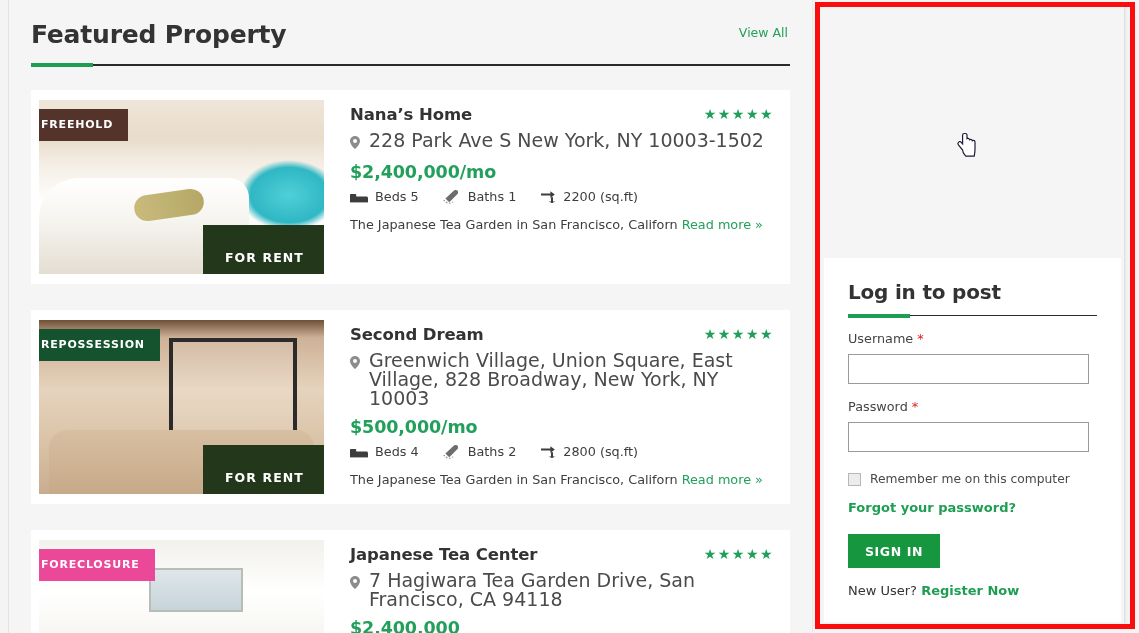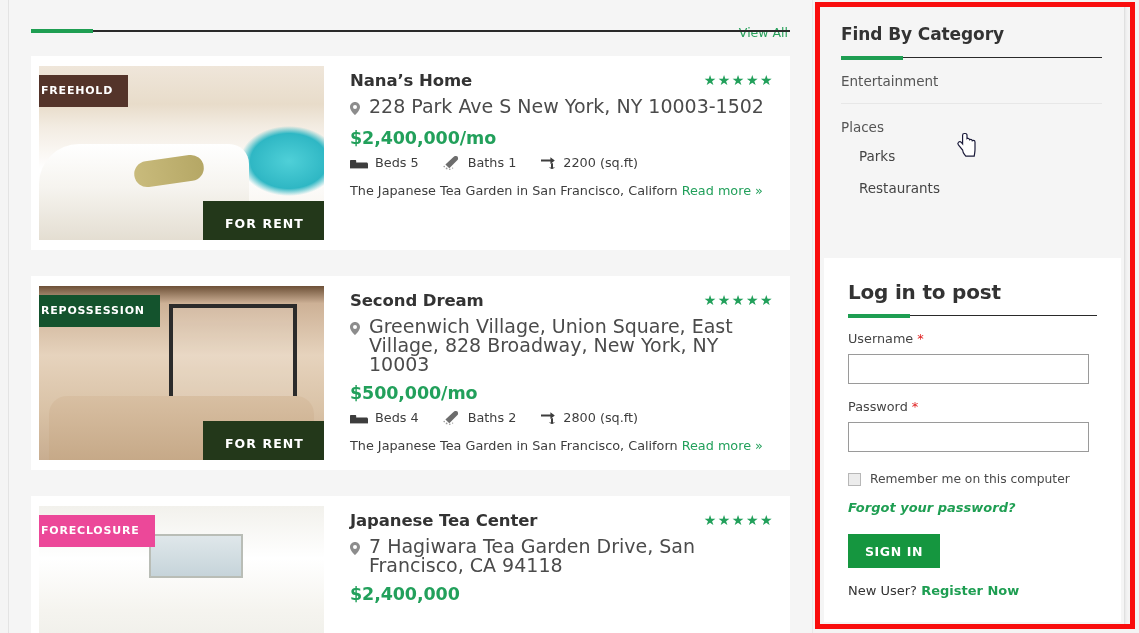--- a/index.html
+++ b/index.html
@@ -108,21 +108,21 @@
   .ribbon.green::after { border-width: 13px 14px 0 0; border-top-color: #2c4d2d;
     border-right-color: transparent; }
   .ribbon.sage { background: #ec4899; }
   .ribbon.sage::after { border-width: 13px 14px 0 0; border-top-color: #4e6a45;
     border-right-color: transparent; }
 
   .status-tag {
     position: absolute; right: 0; bottom: 0; z-index: 4;
     background: #23381a; color: #ffffff;
     font-size: 12.5px; font-weight: bold; letter-spacing: 1.1px;
-    padding: 15px 20px 9px 22px; line-height: 15px;
+    padding: 25px 20px 9px 22px; line-height: 15px;
   }
 
   .card-body { flex: 1; padding: 14px 16px 0 26px; position: relative; }
   .listing-title {
     font-size: 16.5px; font-weight: bold; color: #333333; line-height: 22px;
     letter-spacing: -0.1px;
   }
   .stars {
     position: absolute; right: 16px; top: 15px;
     color: #22a05b; font-size: 14px; letter-spacing: 1.5px; line-height: 18px;
@@ -194,21 +194,21 @@
     padding: 0 6px; color: #222;
   }
   .remember-row { display: flex; align-items: center; margin-top: 19px; }
   .cb {
     width: 13px; height: 13px; border: 1px solid #b7b7b7; background: #ececec;
     margin-right: 9px; flex: 0 0 13px;
   }
   .remember-label { font-size: 12.3px; color: #4a4a4a; line-height: 16px; }
   .forgot {
     display: inline-block; margin-top: 13px;
-    font-size: 13px; font-weight: bold; color: #1e9e52; text-decoration: none; font-style: italic;
+    font-size: 13px; font-weight: bold; color: #1e9e52; text-decoration: none;
   }
   #signin-btn {
     display: block; margin-top: 18px; width: 92px; height: 34px;
     background: #15963f; border: none; color: #ffffff;
     font-family: "DejaVu Sans", "Liberation Sans", sans-serif;
     font-size: 12.5px; font-weight: bold; letter-spacing: 0.6px; cursor: pointer;
   }
   .newuser { font-size: 13px; color: #333333; margin-top: 14px; line-height: 18px; }
   .newuser .reg { color: #1e9e52; font-weight: bold; text-decoration: none; }
 
@@ -221,20 +221,21 @@
   #cursor { position: absolute; left: 956px; top: 132px; z-index: 40; }
 </style>
 </head>
 <body>
 
 <div id="page">
 
   <div id="main-col">
 
     <div class="section-head">
+      <div id="page-title">Featured Property</div>
       <a id="view-all" href="#">View All</a>
     </div>
     <div class="head-rule"></div>
 
     <div id="cards">
 
       <div class="card">
         <div class="card-thumb">
           <div class="thumb-img img1"></div>
           <div class="ribbon brown">FREEHOLD</div>
@@ -374,38 +375,20 @@
           </div>
           <div class="price">$2,400,000</div>
         </div>
       </div>
 
     </div>
   </div>
 
   <div id="sidebar">
 
-    <div id="widget-cat">
-      <div class="widget-title">Find By Category</div>
-      <div class="widget-rule"></div>
-      <div class="cat-list">
-        <div class="cat-item">
-          <span>Entertainment</span>
-        </div>
-        <div class="cat-item cat-parent">
-          <span>Places</span>
-        </div>
-        <div class="cat-sub">
-          <span>Parks</span>
-        </div>
-        <div class="cat-sub">
-          <span>Restaurants</span>
-        </div>
-      </div>
-    </div>
 
     <div id="widget-login">
       <div class="login-title">Log in to post</div>
       <div class="login-rule"></div>
 
       <div class="field-label">
         <span>Username</span>
         <span class="req">*</span>
       </div>
       <input class="txt-input" type="text" placeholder="" style="">

